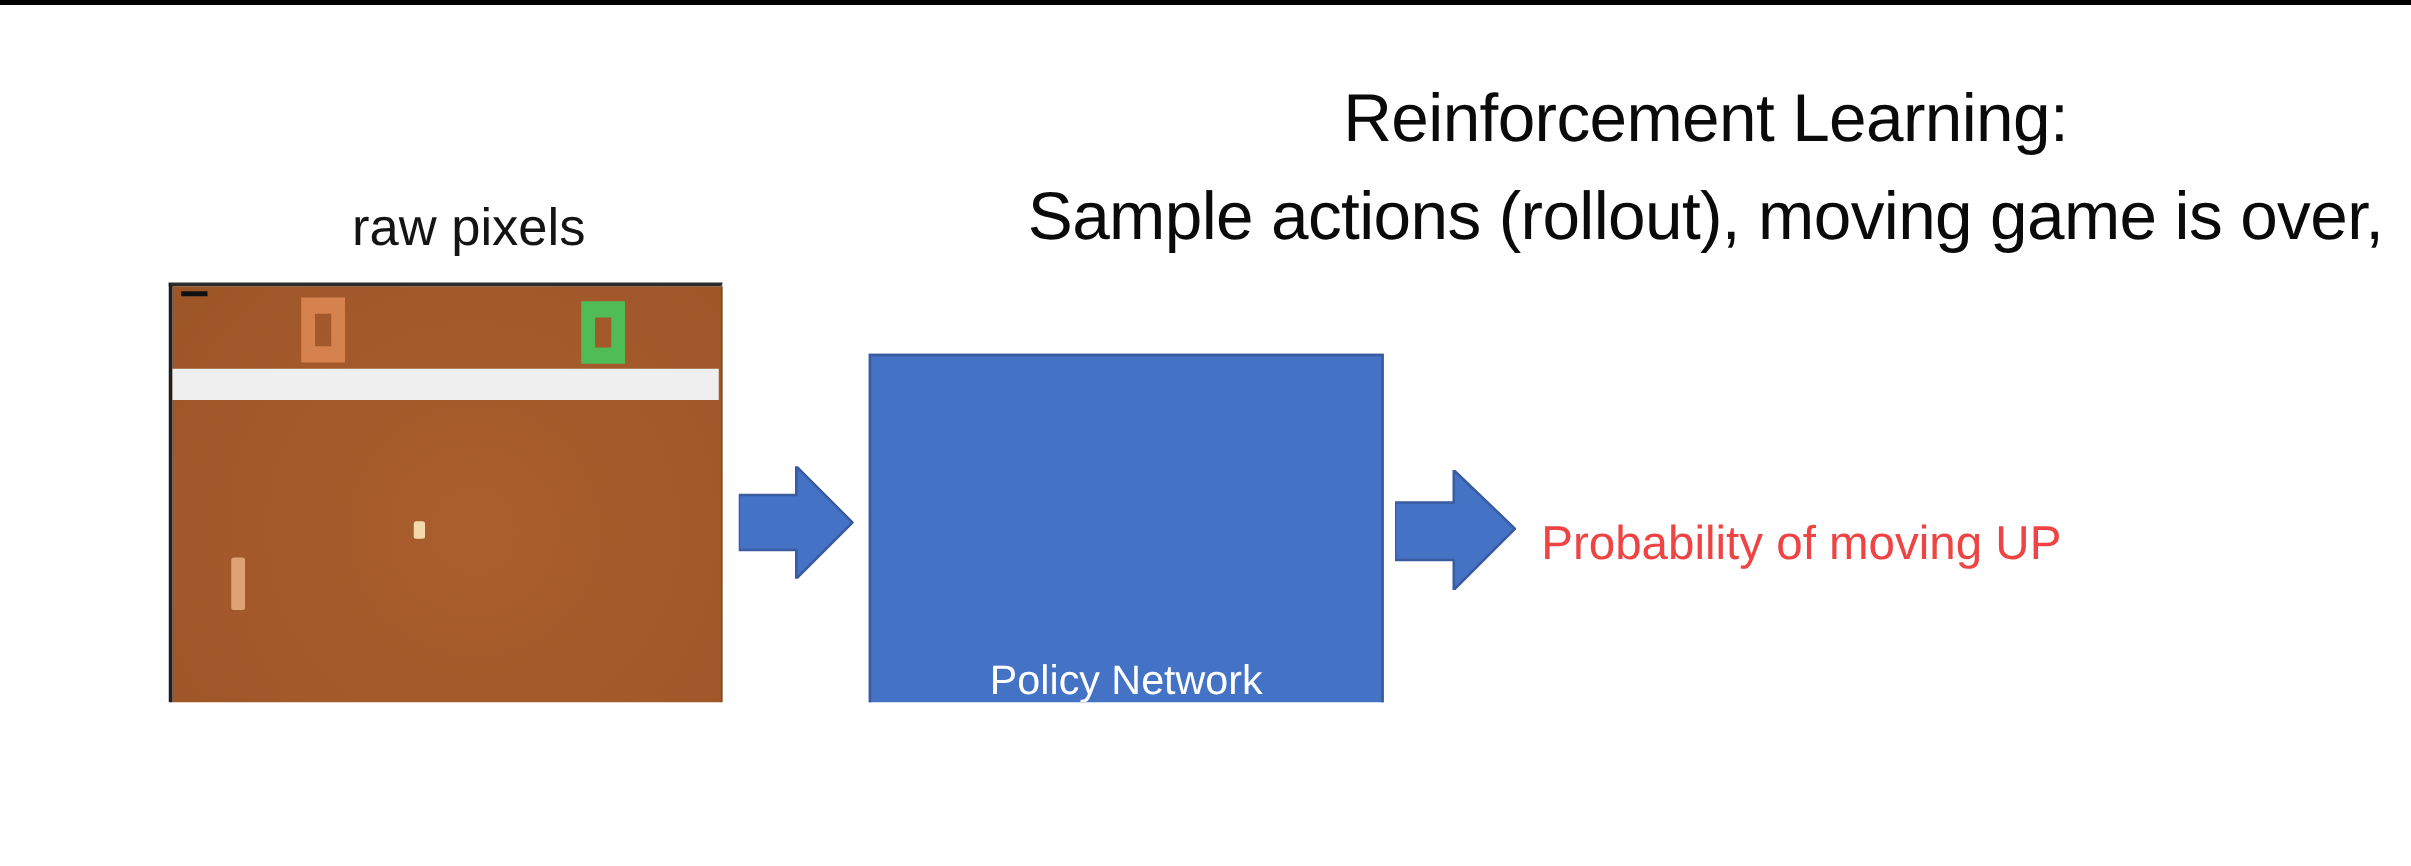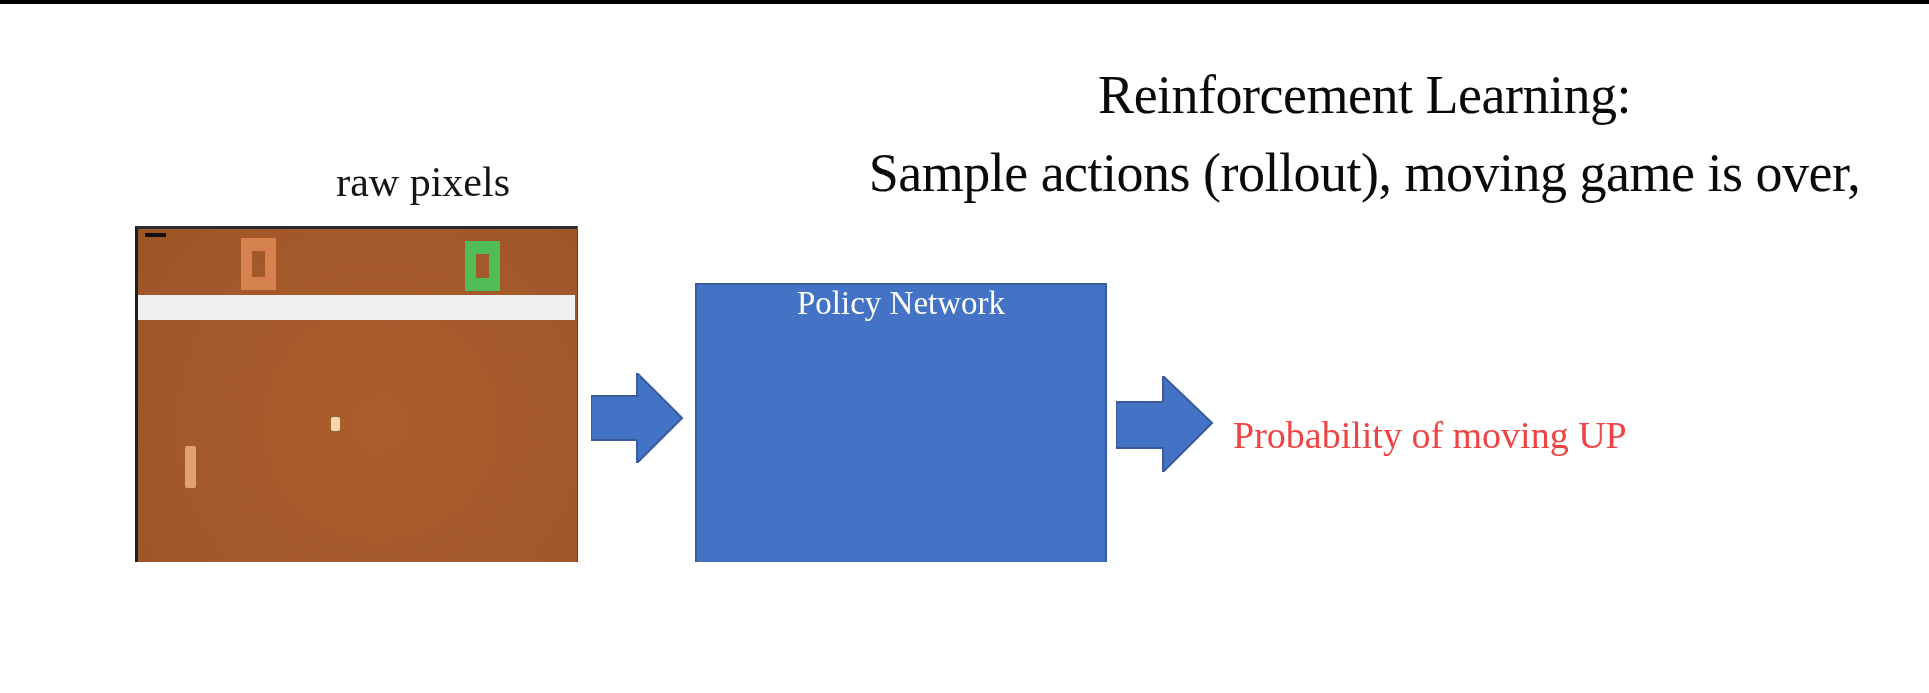--- a/index.html
+++ b/index.html
@@ -1,27 +1,27 @@
 <!DOCTYPE html>
 <html style="--accent-blue: #4472C4; --accent-blue-border: #3A5BA0; --field-brown: #A4592B; --score-orange: #D5824F; --score-green: #4FBC55; --paddle-orange: #E0A175; --paddle-green: #55BE55; --ball-cream: #F4D9AD; --white-band: #EFEFEF; --bar-black: #000000;"><head>
 <meta charset="utf-8">
 <style>
   html,body{margin:0;padding:0;background:#ffffff;}
   #canvas{
     position:relative;width:1929px;height:562px;overflow:hidden;background:#ffffff;
-    font-family:Liberation Serif, serif;color:#0b0b0b;
+    font-family:Liberation Sans, sans-serif;color:#0b0b0b;
   }
   .abs{position:absolute;}
 
   
   #top-bar{left:0;top:0;width:1929px;height:4px;background:var(--bar-black,#000);}
   #bottom-bar{left:0;top:682px;width:1929px;height:11px;background:var(--bar-black,#000);}
 
   
-  #raw-pixels-label{left:240px;top:158px;width:270px;text-align:right;
+  #raw-pixels-label{left:240px;top:158px;width:270px;text-align:center;
     font-size:42px;line-height:48px;color:#141414;}
 
   
   #game-wrap{left:135px;top:224px;width:443px;height:469px;background:#ffffff;}
   #game-screen{left:0;top:2px;width:443px;height:441px;box-sizing:border-box;
     border-left:3px solid #1f1f1f;border-top:3px solid #2c2c2c;
     border-bottom:4px solid #8a8a8a;border-right:1px solid rgba(60,35,15,.45);
     background:radial-gradient(circle at 55% 45%, #aa5e2d 0%, var(--field-brown,#a4592b) 55%, #9a5425 100%);}
   #game-topleft-dash{left:7px;top:4px;width:21px;height:4px;background:#101010;}
   #white-band{left:0;top:66px;width:437px;height:25px;background:var(--white-band,#efefef);}
@@ -34,21 +34,21 @@
   #paddle-right{left:392px;top:344px;width:13px;height:40px;background:var(--paddle-green,#55be55);border-radius:1px;}
 
   
   .flow-arrow{color:var(--accent-blue,#4472c4);}
   #input-arrow{left:591px;top:373px;}
   #output-arrow{left:1116px;top:376px;}
 
   
   #policy-box{left:695px;top:283px;width:412px;height:282px;box-sizing:border-box;
     background:var(--accent-blue,#4472c4);border:2px solid var(--accent-blue-border,#3a5ba0);
-    display:flex;align-items:flex-start;justify-content:center;}
+    display:flex;align-items:flex-end;justify-content:center;}
   #policy-box .label{color:#ffffff;font-size:33px;letter-spacing:0px;}
 
   
   #probability-label{left:1233px;top:412px;width:460px;font-size:38px;line-height:46px;color:#ef4444;}
 
   
   #slide-title{left:800px;top:56px;width:1129px;text-align:center;
     font-size:54px;line-height:78px;letter-spacing:-0.5px;color:#0a0a0a;white-space:nowrap;}
 </style>
 </head>

